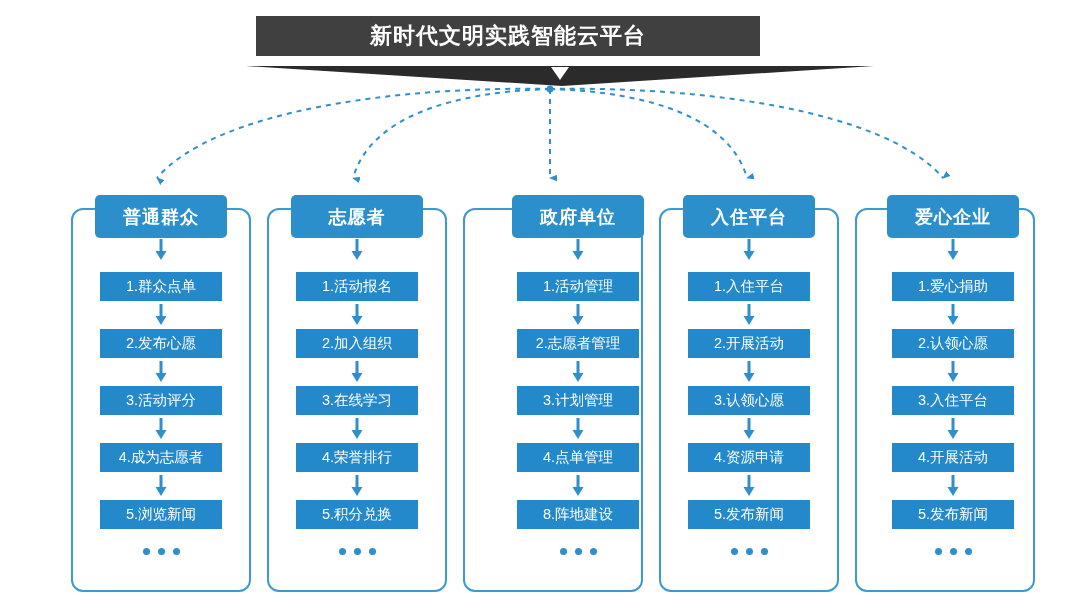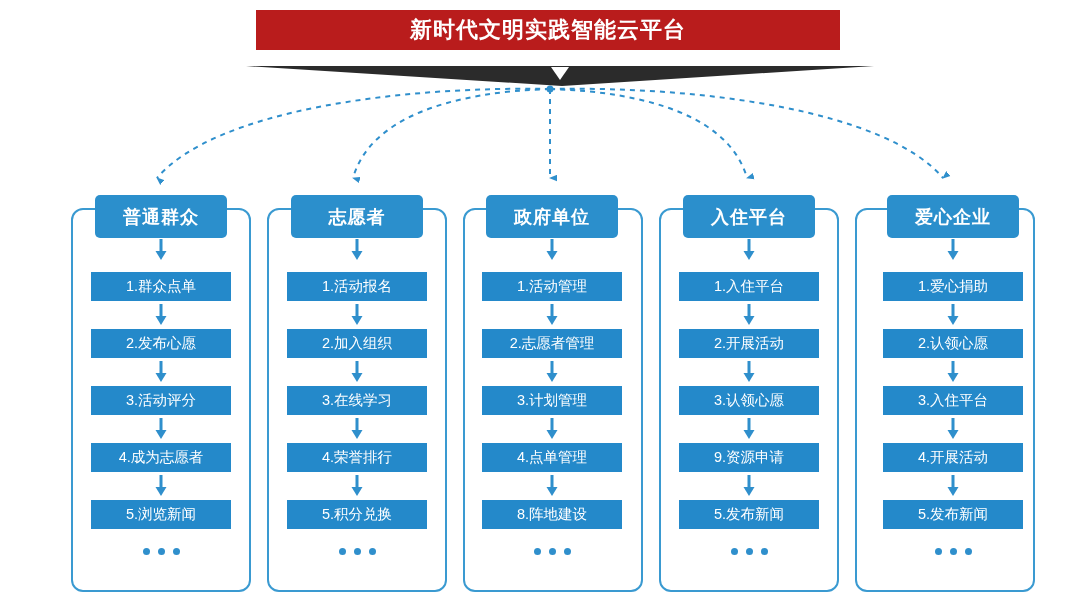--- a/index.html
+++ b/index.html
@@ -7,22 +7,22 @@
     width:1080px;height:611px;
     background:#ffffff;
     font-family:"Liberation Sans","DejaVu Sans",sans-serif;
     overflow:hidden;
     position:relative;
   }
   #root{position:absolute;inset:0;}
 
   
   .title-banner{
-    position:absolute;left:256px;top:10px;width:584px;height:40px;
-    background:#b91c1c;
+    position:absolute;left:256px;top:16px;width:504px;height:40px;
+    background:#404040;
     display:flex;align-items:center;justify-content:center;
     z-index:6;
   }
   .title-banner .title-text{
     color:#ffffff;font-size:22px;font-weight:bold;letter-spacing:1px;
     line-height:1;
   }
   .banner-shadow{
     position:absolute;left:246px;top:66px;width:628px;height:22px;
     z-index:5;
@@ -47,21 +47,21 @@
     display:flex;align-items:center;justify-content:center;
     box-sizing:border-box;
   }
   .col-header .hdr-text{
     color:#ffffff;font-size:18px;font-weight:bold;letter-spacing:1px;line-height:1;
   }
   .items{
     position:absolute;left:0;top:77px;width:180px;
   }
   .item{
-    position:relative;margin:0 auto;width:140px;height:29px;
+    position:relative;margin:0 auto;width:122px;height:29px;
     background:#2489ca;
     display:flex;align-items:center;justify-content:center;
     box-sizing:border-box;
   }
   .item .item-text{
     color:#ffffff;font-size:14.5px;line-height:1;white-space:nowrap;
   }
   .arrow-gap{
     position:relative;width:122px;height:28px;margin:0 auto;
   }
@@ -229,21 +229,21 @@
           <div class="item">
             <span class="item-text">5.积分兑换</span>
           </div>
           <div class="ellipsis" title="· · ·">
             <span class="dot"></span>
             <span class="dot"></span>
             <span class="dot"></span>
           </div>
         </div>
       </div>
-      <div class="col" style="left: 462px;">
+      <div class="col" style="left: 488px;">
         <div class="col-header">
           <span class="hdr-text">政府单位</span>
         </div>
         <div class="head-arrow">
   <svg class="v-arrow" width="13" height="22" viewBox="0 0 13 22">
     <rect x="5" y="0" width="3" height="13" fill="#2f8fcc"></rect>
     <path d="M1 12 L12 12 L6.5 21 Z" fill="#2f8fcc"></path>
   </svg>
 </div>
         <div class="items">
@@ -325,21 +325,21 @@
           <div class="item">
             <span class="item-text">3.认领心愿</span>
           </div>
           <div class="arrow-gap">
   <svg class="v-arrow" width="13" height="22" viewBox="0 0 13 22">
     <rect x="5" y="0" width="3" height="13" fill="#2f8fcc"></rect>
     <path d="M1 12 L12 12 L6.5 21 Z" fill="#2f8fcc"></path>
   </svg>
 </div>
           <div class="item">
-            <span class="item-text">9.资源申请</span>
+            <span class="item-text">4.资源申请</span>
           </div>
           <div class="arrow-gap">
   <svg class="v-arrow" width="13" height="22" viewBox="0 0 13 22">
     <rect x="5" y="0" width="3" height="13" fill="#2f8fcc"></rect>
     <path d="M1 12 L12 12 L6.5 21 Z" fill="#2f8fcc"></path>
   </svg>
 </div>
           <div class="item">
             <span class="item-text">5.发布新闻</span>
           </div>

